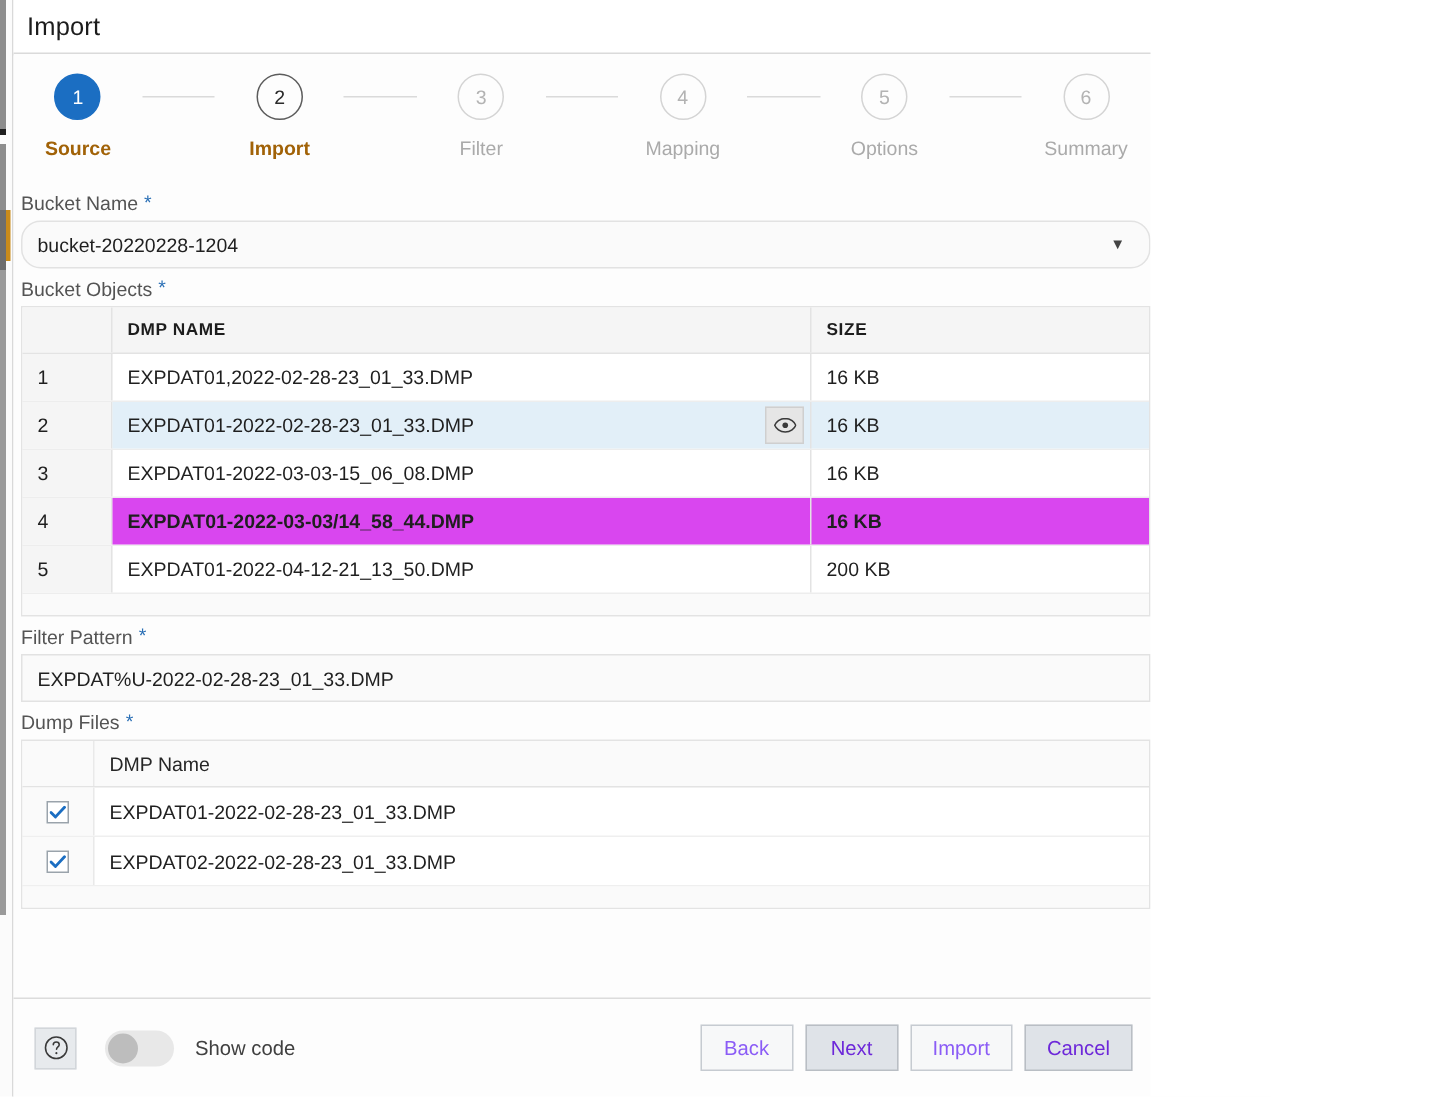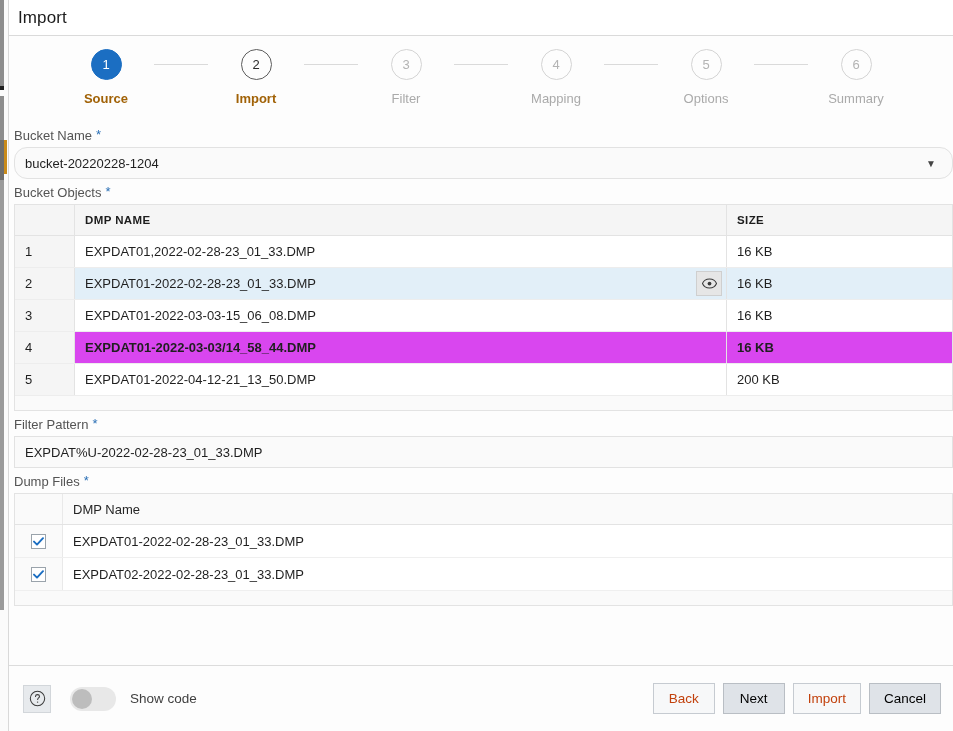--- a/index.html
+++ b/index.html
@@ -7,21 +7,21 @@
   body {
     width: 953px; height: 731px;
     font-family: "Liberation Sans", sans-serif;
     font-size: 13px;
     color: #2b2b2b;
     background: #ffffff;
     overflow: hidden;
   }
 
   
-  #app { position: relative; width: 953px; height: 731px; background: #fdfdfd; }
+  #app { position: relative; width: 767px; height: 731px; background: #fdfdfd; }
 
   .edge-strip {
     position: absolute; left: 0; top: 0; width: 9px; height: 731px;
     background: #fbfbfb; border-right: 1px solid #d9d9d9;
   }
   .edge-dark-a { position:absolute; left:0; top:0; width:4px; height:88px; background:#8d8d8d; }
   .edge-dark-b { position:absolute; left:0; top:86px; width:4px; height:4px; background:#1f1f1f; }
   .edge-dark-c { position:absolute; left:0; top:96px; width:4px; height:44px; background:#8d8d8d; }
   .edge-accent { position:absolute; left:4px; top:140px; width:3px; height:34px; background:#c98b1b; }
   .edge-dark-d { position:absolute; left:0; top:140px; width:4px; height:40px; background:#6e6e6e; }
@@ -130,23 +130,23 @@
   .toggle {
     width: 46px; height: 24px; border-radius: 12px; background: #e8e8e8;
     margin-left: 19px; display: flex; align-items: center; padding: 0 2px;
   }
   .toggle .knob { width: 20px; height: 20px; border-radius: 50%; background: #bdbdbd; }
   .toggle-label { margin-left: 14px; font-size: 13.5px; color: #404040; }
   .btn-group { margin-left: auto; display: flex; gap: 8px; }
   .btn {
     min-width: 62px; height: 31px; padding: 0 14px;
     display: flex; align-items: center; justify-content: center;
-    font-size: 13.5px; border: 1px solid #c6cbd1; background: #f7f8f9; color: #c2410c;
-  }
-  .btn.enabled { background: #dfe3e8; color: #000000; border-color: #b9bec4; }
+    font-size: 13.5px; border: 1px solid #c6cbd1; background: #f7f8f9; color: #8b5cf6;
+  }
+  .btn.enabled { background: #dfe3e8; color: #6d28d9; border-color: #b9bec4; }
 </style>
 </head>
 <body>
 
 <div id="app">
 
   <div class="edge-strip"></div>
   <div class="edge-dark-a"></div>
   <div class="edge-dark-b"></div>
   <div class="edge-dark-c"></div>

